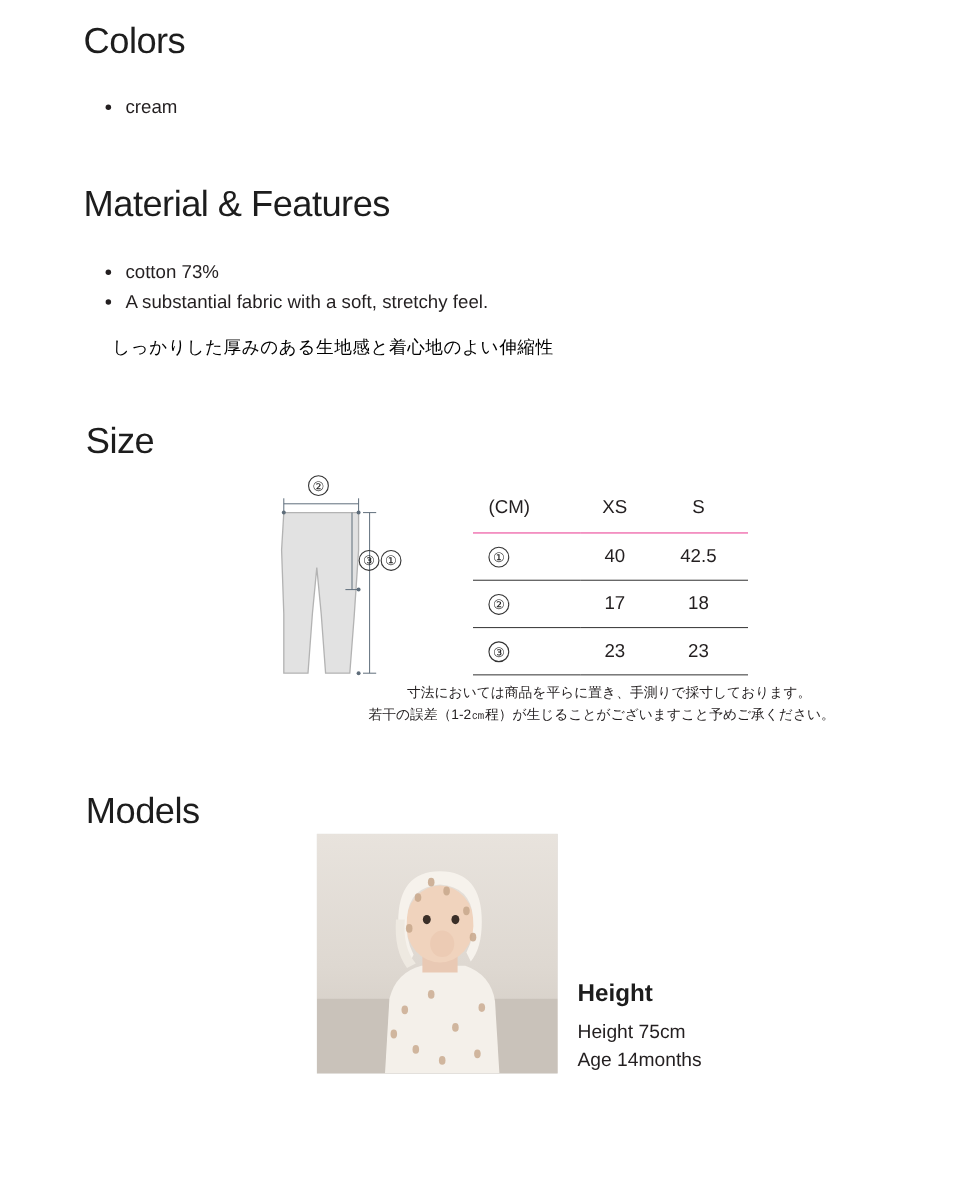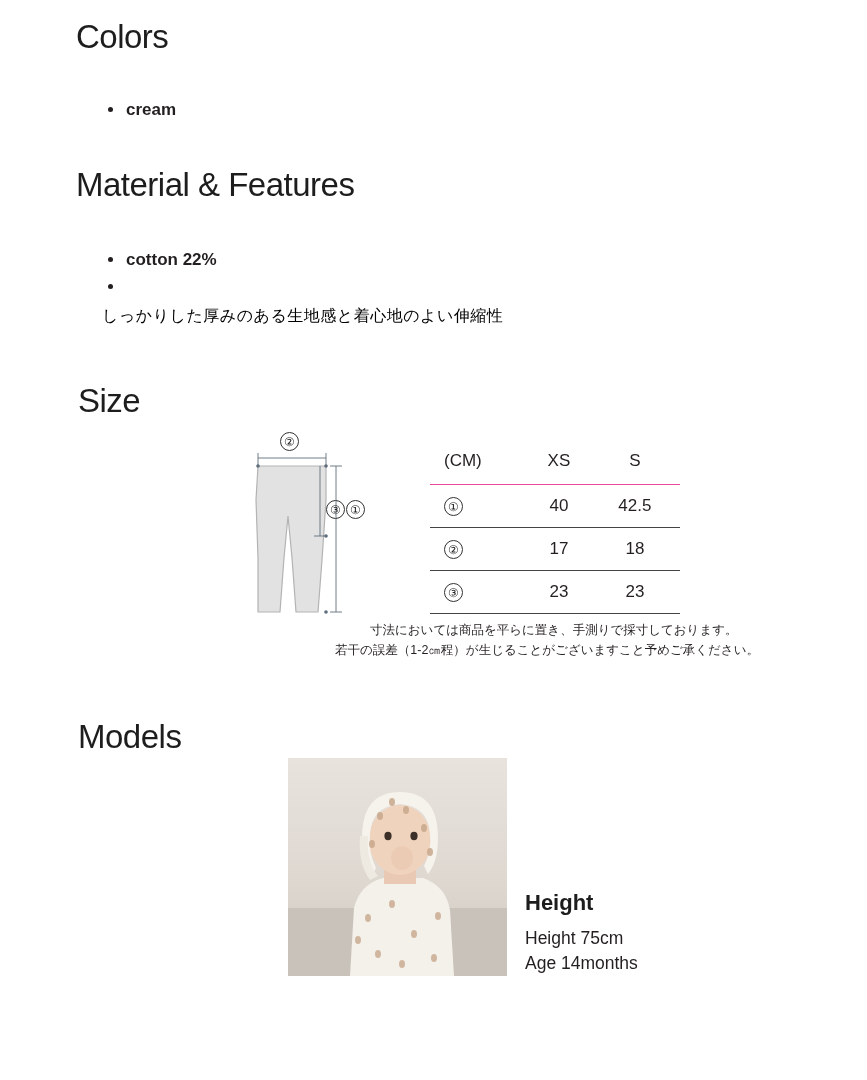--- a/index.html
+++ b/index.html
@@ -32,24 +32,23 @@
     font-family: "Liberation Sans", sans-serif;
   }
   #colors-title { position: absolute; left: 76px; top: 18px; }
   #material-title { position: absolute; left: 76px; top: 166px; }
   #size-title { position: absolute; left: 78px; top: 382px; }
   #models-title { position: absolute; left: 78px; top: 718px; }
 
   
   .bullets {
     position: absolute;
-    margin: 12px;
+    margin: 0;
     padding: 0;
     list-style: none;
-    font-weight: bold;
   }
   .bullets li {
     position: relative;
     padding-left: 24px;
     font-size: 17px;
     line-height: 27px;
     color: #231f20;
     white-space: nowrap;
   }
   .bullets li .dot {
@@ -181,24 +180,25 @@
       <span class="dot"></span>
       <span>cream</span>
     </li>
   </ul>
 
   <h2 class="section-title" id="material-title">Material &amp; Features</h2>
 
   <ul class="bullets" id="material-list">
     <li>
       <span class="dot"></span>
-      <span>cotton 22%</span>
+      <span>cotton 73%</span>
     </li>
     <li>
       <span class="dot"></span>
+      <span>A substantial fabric with a soft, stretchy feel.</span>
     </li>
   </ul>
 
   <div class="jp-line">しっかりした厚みのある生地感と着心地のよい伸縮性</div>
 
   <h2 class="section-title" id="size-title">Size</h2>
 
   <div id="size-figure">
     <svg width="190" height="190" viewBox="0 0 190 190" xmlns="http://www.w3.org/2000/svg">
 

